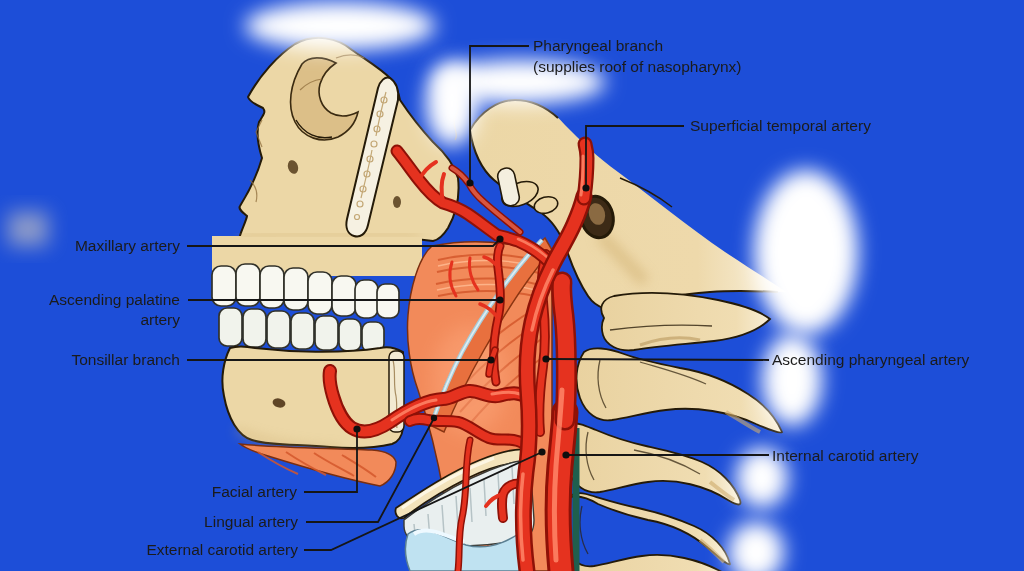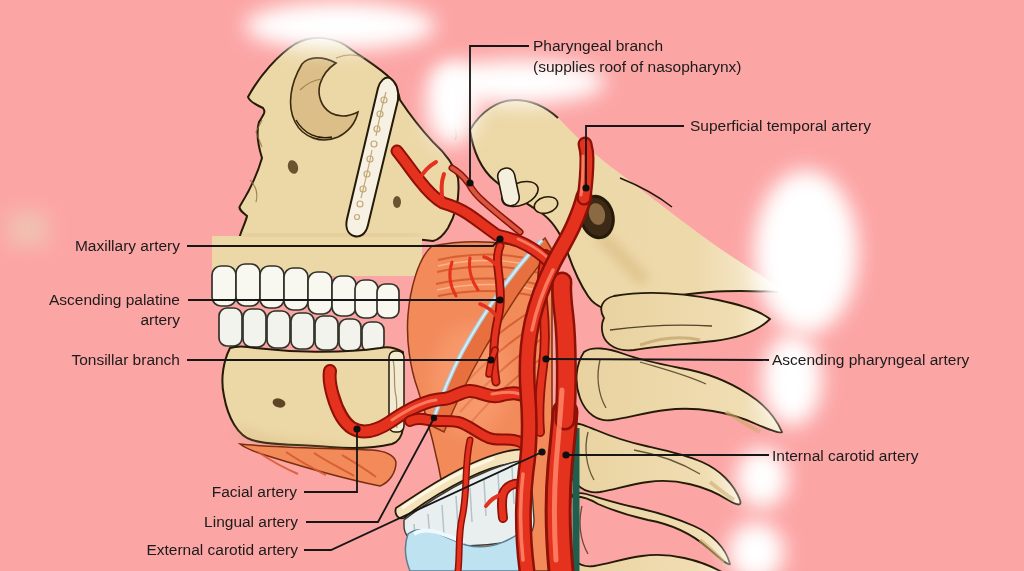--- a/index.html
+++ b/index.html
@@ -1,16 +1,16 @@
 <!DOCTYPE html>
 <html><head>
 <meta charset="utf-8">
 <style>
   html,body{margin:0;padding:0;background:#fff;}
-  .stage{position:relative;width:1024px;height:571px;background:#fca5a5;overflow:hidden;
+  .stage{position:relative;width:1024px;height:571px;background:#1d4ed8;overflow:hidden;
          font-family:"Liberation Sans",sans-serif;}
   svg{display:block;}
   text{font-family:"Liberation Sans",sans-serif;font-size:15.5px;fill:#1b1b1b;}
   .leader{stroke:#161616;stroke-width:1.8;fill:none;}
   .dot{fill:#0e0e0e;stroke:none;}
   .bone{fill:#ecd7a6;stroke:#241a08;stroke-width:2;}
   .boneline{stroke:#241a08;fill:none;}
   .suture{stroke:#8f6d3c;stroke-width:1.2;fill:none;opacity:.75;}
   .tooth{fill:#f8f8f1;stroke:#32322a;stroke-width:1.7;}
   .tooth-lo{fill:#f1f3ec;stroke:#32322a;stroke-width:1.7;}

